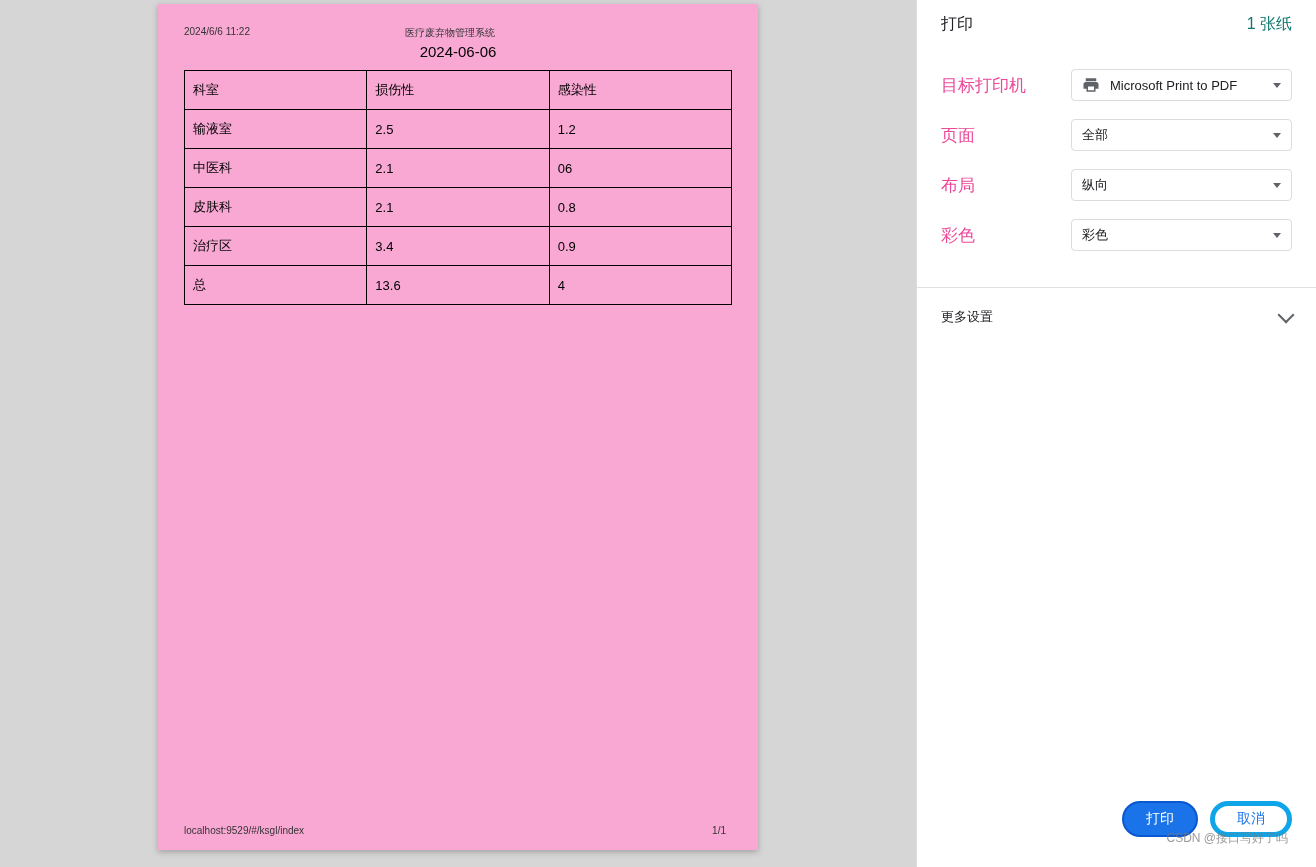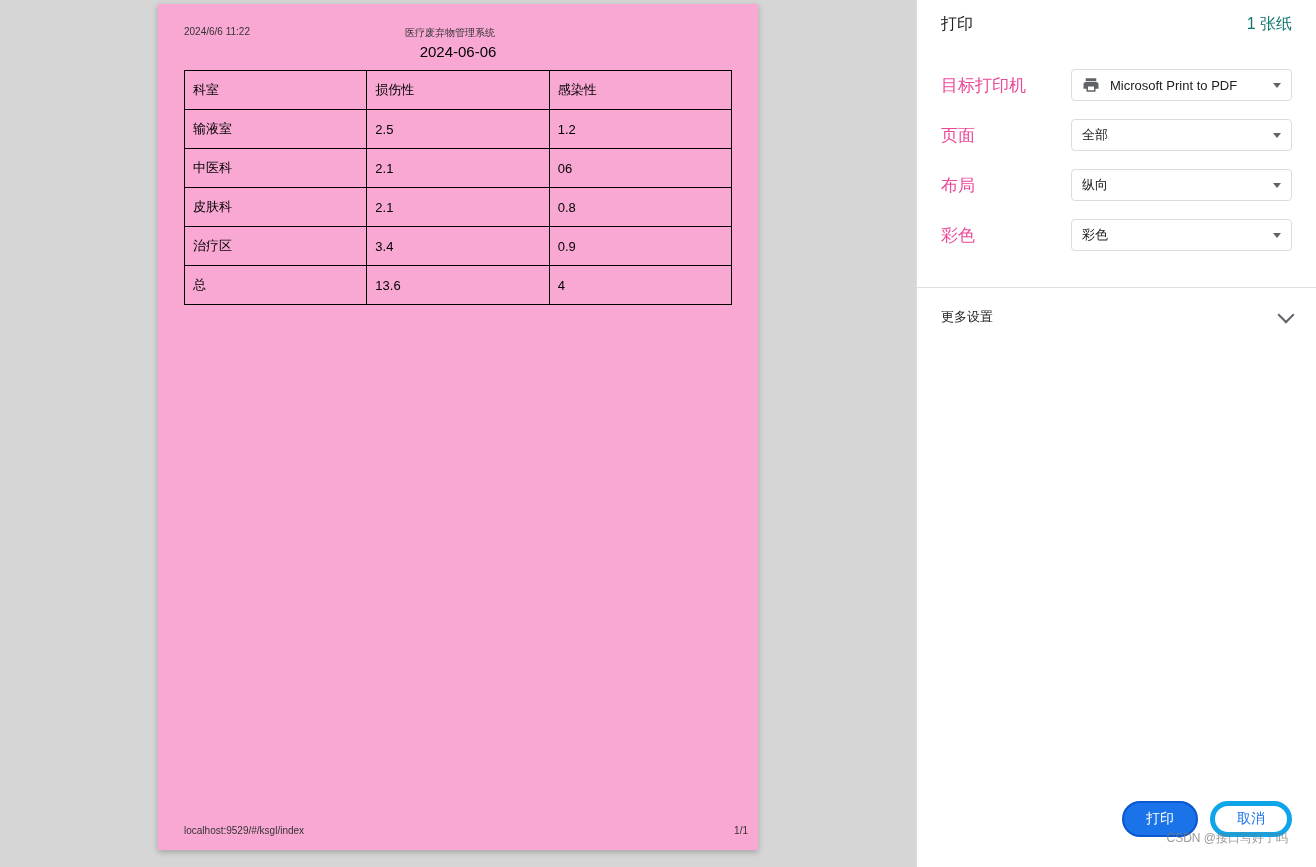--- a/index.html
+++ b/index.html
@@ -53,21 +53,21 @@
       border: 1px solid #000;
       padding: 10px 8px;
       text-align: left;
       font-weight: normal;
       height: 26px;
     }
     .paper-footer {
       position: absolute;
       bottom: 14px;
       left: 26px;
-      right: 10px;
+      right: 32px;
       display: flex;
       justify-content: space-between;
       font-size: 10px;
       color: #333;
     }
     .panel {
       flex: 1;
       border-left: 1px solid #dadce0;
       display: flex;
       flex-direction: column;

